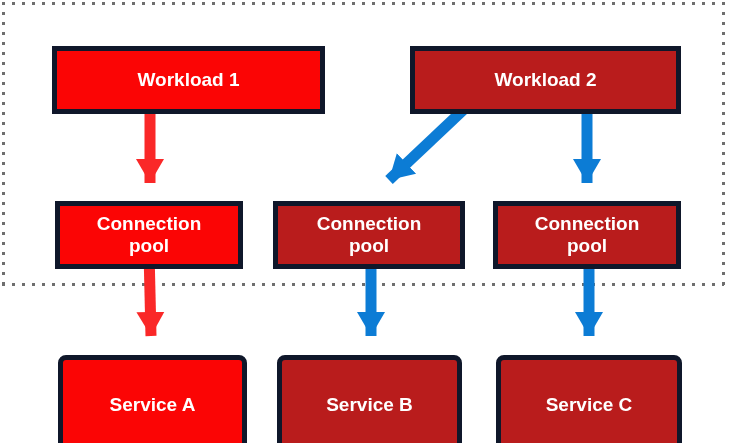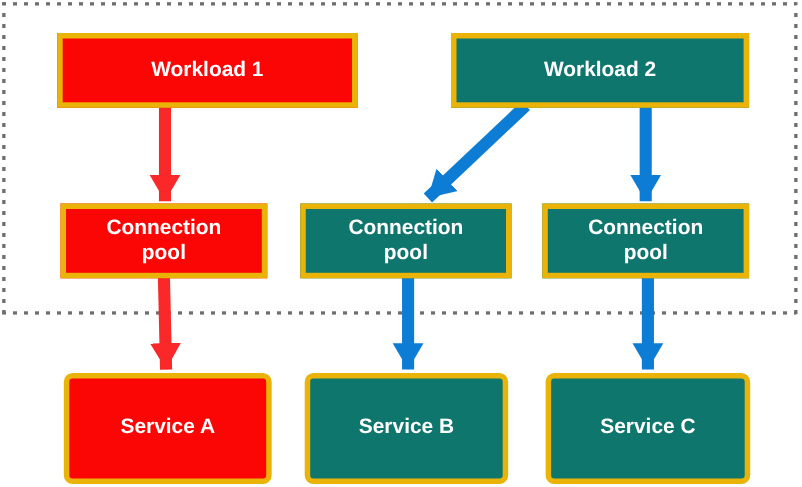--- a/index.html
+++ b/index.html
@@ -32,27 +32,27 @@
 
   #arrows {
     position: absolute; left: 0; top: 0;
     width: 729px; height: 443px;
     z-index: 2; pointer-events: none;
   }
 
   .node {
     position: absolute; z-index: 3;
     box-sizing: border-box;
-    border: 5px solid #eab308;
+    border: 5px solid #0f172a;
     display: flex; align-items: center; justify-content: center;
     color: #ffffff; font-weight: 700; font-size: 19px;
-    text-align: center; line-height: 1.18;
+    text-align: center; line-height: 1.18; margin-top: 16px;
   }
   .fill-red   { background: #fb0505; }
-  .fill-green { background: #0f766e; }
+  .fill-green { background: #b91c1c; }
   .rounded    { border-radius: 8px; }
 
   #workload1 { left: 52px;  top: 30px;  width: 273px; height: 68px; }
   #workload2 { left: 410px; top: 30px;  width: 271px; height: 68px; }
   #pool1     { left: 55px;  top: 185px; width: 188px; height: 68px; }
   #pool2     { left: 273px; top: 185px; width: 192px; height: 68px; }
   #pool3     { left: 493px; top: 185px; width: 188px; height: 68px; }
   #serviceA  { left: 58px;  top: 339px; width: 189px; height: 101px; }
   #serviceB  { left: 277px; top: 339px; width: 185px; height: 101px; }
   #serviceC  { left: 496px; top: 339px; width: 186px; height: 101px; }

